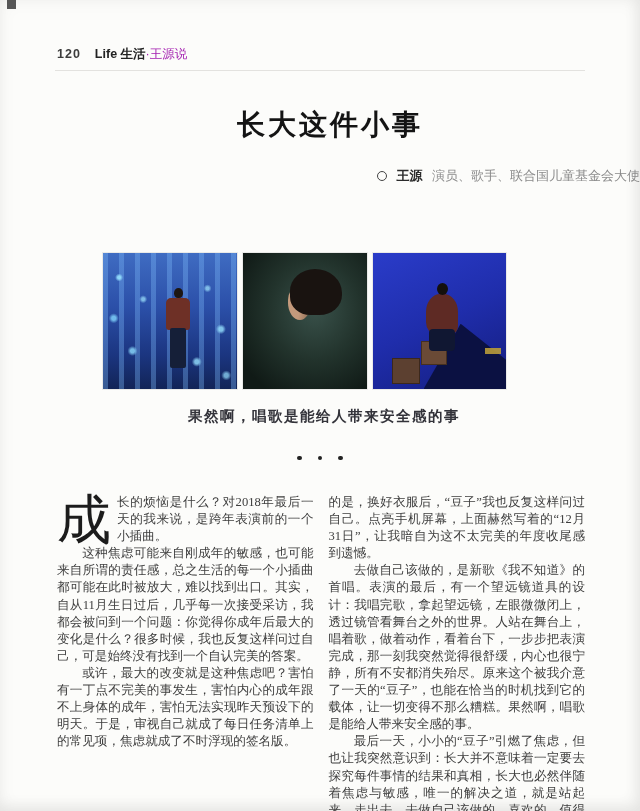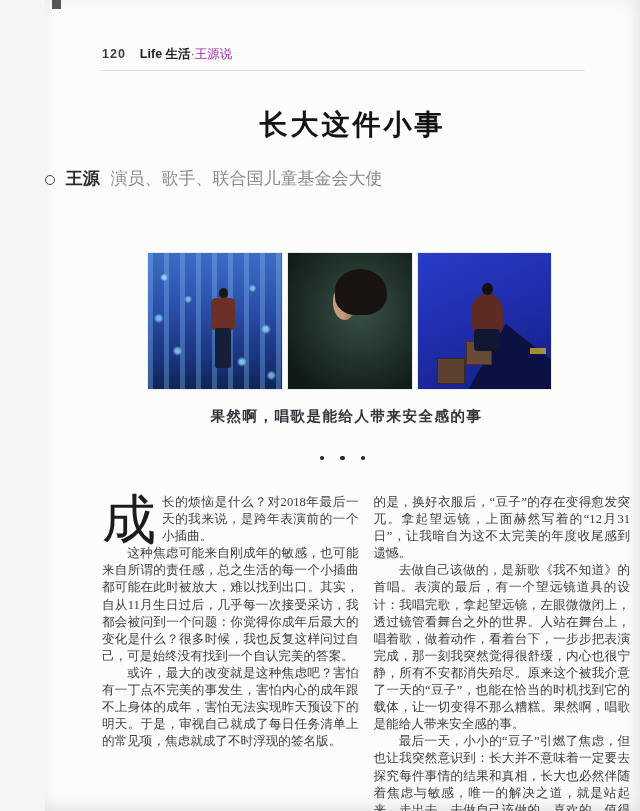--- a/index.html
+++ b/index.html
@@ -6,21 +6,20 @@
   body{
     width:640px;height:811px;
     background:#f6f5f3;
     font-family:"Liberation Serif","DejaVu Serif",serif;
     position:relative;overflow:hidden;
   }
   .page{
     position:absolute;inset:0;
     background:#fcfcfa;
     box-shadow:inset 0 0 18px rgba(0,0,0,0.05), inset -4px -6px 14px rgba(0,0,0,0.06);
-    margin-left:45px;
   }
   .corner-mark{
     position:absolute;left:7px;top:0;width:9px;height:9px;
     background:#3a3a3a;opacity:.85;
   }
   
   .header{
     position:absolute;left:57px;top:46px;right:55px;
     font-family:"Liberation Sans","DejaVu Sans",sans-serif;
     font-size:12.5px;color:#2b2b2b;
@@ -34,21 +33,21 @@
   }
   
   .title{
     position:absolute;left:0;right:0;top:106px;
     text-align:center;font-size:28px;font-weight:bold;color:#141414;
     letter-spacing:3px;
     padding-left:20px;
   }
   .byline{
     position:absolute;left:0;right:0;top:167px;
-    text-align:left;font-size:17px;color:#8a8a8a;
+    text-align:right;font-size:13px;color:#8a8a8a;
     font-family:"Liberation Sans","DejaVu Sans",sans-serif;
   }
   .byline .ring{
     display:inline-block;width:8px;height:8px;border:1.6px solid #444;
     border-radius:50%;vertical-align:-1px;margin-right:6px;
   }
   .byline .author{font-weight:bold;color:#2b2b2b;margin-right:6px;}
   
   .photos{
     position:absolute;left:103px;top:253px;height:136px;
@@ -172,20 +171,20 @@
   </div>
 
   <div class="article">
     <div class="col">
       <p class="noindent"><span class="dropcap">成</span><span>长的烦恼是什么？对2018年最后一天的我来说，是跨年表演前的一个小插曲。</span></p>
       <p>这种焦虑可能来自刚成年的敏感，也可能来自所谓的责任感，总之生活的每一个小插曲都可能在此时被放大，难以找到出口。其实，自从11月生日过后，几乎每一次接受采访，我都会被问到一个问题：你觉得你成年后最大的变化是什么？很多时候，我也反复这样问过自己，可是始终没有找到一个自认完美的答案。</p>
       <p>或许，最大的改变就是这种焦虑吧？害怕有一丁点不完美的事发生，害怕内心的成年跟不上身体的成年，害怕无法实现昨天预设下的明天。于是，审视自己就成了每日任务清单上的常见项，焦虑就成了不时浮现的签名版。</p>
 
     </div>
     <div class="col">
-      <p class="noindent">的是，换好衣服后，“豆子”的存在变得愈发突兀。拿起望远镜，上面赫然写着的“12月31日”，让我暗自为这不太完美的年度收尾感到遗憾。</p>
+      <p class="noindent">的是，换好衣服后，“豆子”我也反复这样问过自己。点亮手机屏幕，上面赫然写着的“12月31日”，让我暗自为这不太完美的年度收尾感到遗憾。</p>
       <p>去做自己该做的，是新歌《我不知道》的首唱。表演的最后，有一个望远镜道具的设计：我唱完歌，拿起望远镜，左眼微微闭上，透过镜管看舞台之外的世界。人站在舞台上，唱着歌，做着动作，看着台下，一步步把表演完成，那一刻我突然觉得很舒缓，内心也很宁静，所有不安都消失殆尽。原来这个被我介意了一天的“豆子”，也能在恰当的时机找到它的载体，让一切变得不那么糟糕。果然啊，唱歌是能给人带来安全感的事。</p>
       <p>最后一天，小小的“豆子”引燃了焦虑，但也让我突然意识到：长大并不意味着一定要去探究每件事情的结果和真相，长大也必然伴随着焦虑与敏感，唯一的解决之道，就是站起来、走出去，去做自己该做的、喜欢的、值得做的事。行动，就是最好的消化法。</p>
 
     </div>
   </div>
 
 </div>
 
 </body></html>

